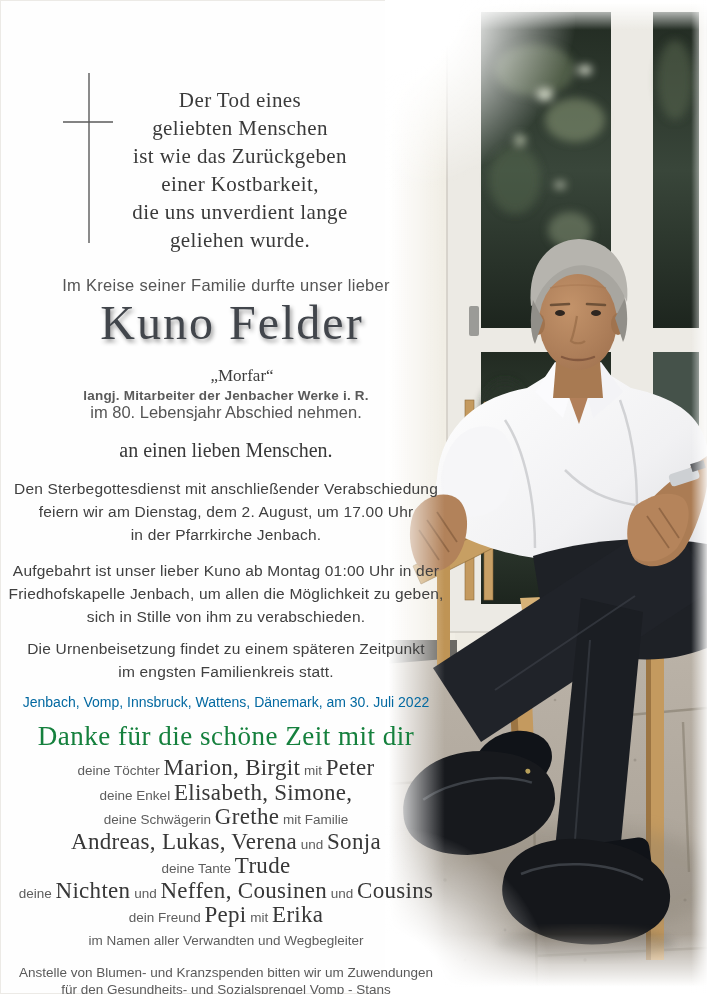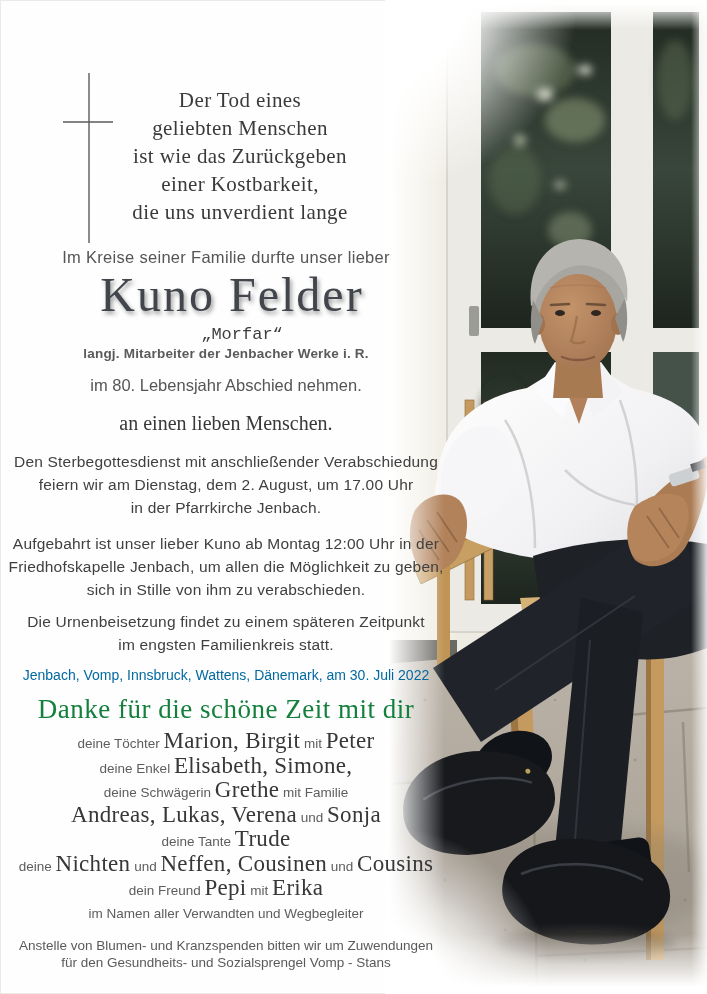--- a/index.html
+++ b/index.html
@@ -20,23 +20,23 @@
   .v-bl{bottom:0;left:0;width:170px;height:170px;background:radial-gradient(circle at 0 100%,#fff 25%,rgba(255,255,255,0) 70%);}
   
   .content{position:absolute;left:0;top:0;width:452px;text-align:center;color:#3c3c3c;}
   .cross{position:absolute;left:60px;top:70px;}
   .poem{margin-top:86px;padding-left:28px;font-family:"Liberation Serif",serif;
         font-size:21px;line-height:28px;color:#3a3a3a;letter-spacing:.4px;}
   .intro{margin-top:22px;font-size:16.5px;color:#555;letter-spacing:.3px;}
   .name{margin:2px 0 0 0;font-family:"Liberation Serif",serif;font-weight:normal;
         font-size:48px;line-height:52px;color:#42464c;letter-spacing:2px;
         text-shadow:2px 3px 4px rgba(40,40,40,.45);padding-left:12px;}
-  .nickname{font-family:Liberation Mono, monospace;font-size:17px;color:#3e3e3e;margin-top:4px;padding-left:32px;}
+  .nickname{font-family:Liberation Serif, serif;font-size:17px;color:#3e3e3e;margin-top:17px;padding-left:32px;}
   .occupation{font-size:13.5px;color:#5a5a5a;margin-top:2px;letter-spacing:.2px;font-weight:bold;}
-  .farewell{margin-top:15px;font-size:16.5px;color:#555;}
+  .farewell{margin-top:0;font-size:16.5px;color:#555;}
   .memory{margin-top:15px;font-family:"Liberation Serif",serif;font-size:20px;line-height:27px;color:#383838;}
   .para{margin-top:13px;font-size:15.5px;line-height:23px;color:#404040;letter-spacing:.2px;}
   .urn{margin-top:9px;}
   .places{margin-top:11px;font-size:14px;color:#0369a1;}
   .thanks{margin:11px 0 0 0;font-family:"Liberation Serif",serif;font-weight:normal;
           font-size:27px;color:#15803d;letter-spacing:.5px;}
   .family{margin-top:5px;line-height:21.5px;}
   .fam-sans{font-size:13.5px;color:#5d5d5d;}
   .fam-serif{font-family:"Liberation Serif",serif;font-size:23px;color:#373737;letter-spacing:.3px;}
   .donation{margin-top:13px;font-size:13.5px;line-height:17px;color:#5a5a5a;}
@@ -251,41 +251,42 @@
   </div>
 
   <div class="content">
 
     <div class="poem">
       <div>Der Tod eines</div>
       <div>geliebten Menschen</div>
       <div>ist wie das Zurückgeben</div>
       <div>einer Kostbarkeit,</div>
       <div>die uns unverdient lange</div>
+      <div>geliehen wurde.</div>
     </div>
 
     <div class="intro">Im Kreise seiner Familie durfte unser lieber</div>
 
     <h1 class="name">Kuno Felder</h1>
     <div class="nickname">„Morfar“</div>
     <div class="occupation">langj. Mitarbeiter der Jenbacher Werke i. R.</div>
     <div class="farewell">im 80. Lebensjahr Abschied nehmen.</div>
 
     <div class="memory">
       <div>an einen lieben Menschen.</div>
     </div>
 
     <div class="para">
       <div>Den Sterbegottesdienst mit anschließender Verabschiedung</div>
       <div>feiern wir am Dienstag, dem 2. August, um 17.00 Uhr</div>
       <div>in der Pfarrkirche Jenbach.</div>
     </div>
 
     <div class="para">
-      <div>Aufgebahrt ist unser lieber Kuno ab Montag 12:00 Uhr in der</div>
+      <div>Aufgebahrt ist unser lieber Kuno ab Montag 01:00 Uhr in der</div>
       <div>Friedhofskapelle Jenbach, um allen die Möglichkeit zu geben,</div>
       <div>sich in Stille von ihm zu verabschieden.</div>
     </div>
 
     <div class="para urn">
       <div>Die Urnenbeisetzung findet zu einem späteren Zeitpunkt</div>
       <div>im engsten Familienkreis statt.</div>
     </div>
 
     <div class="places">Jenbach, Vomp, Innsbruck, Wattens, Dänemark, am 30. Juli 2022</div>

